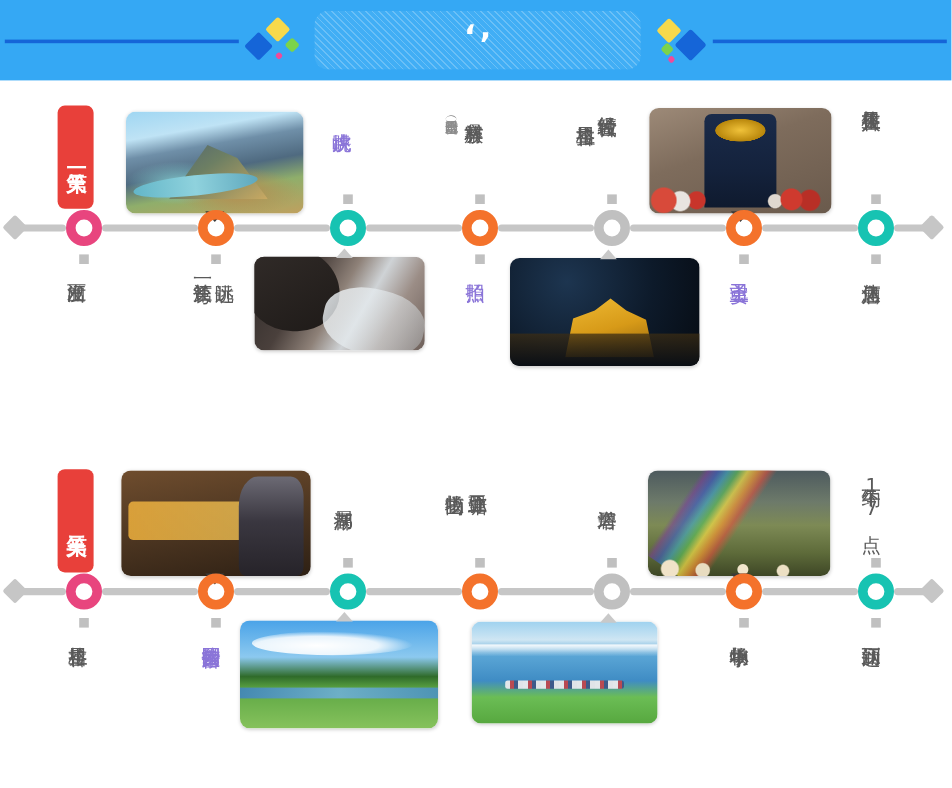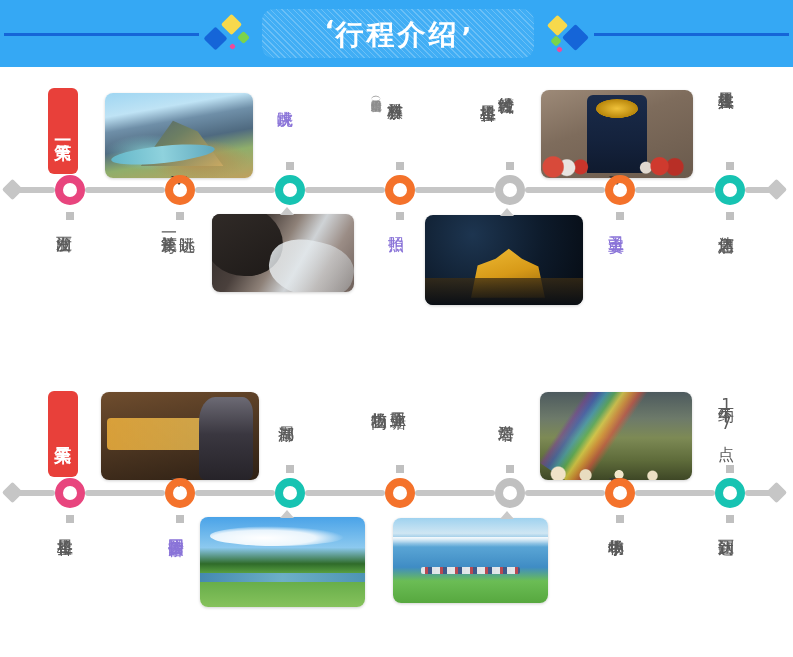--- a/index.html
+++ b/index.html
@@ -332,21 +332,20 @@
 
   <div class="deco" style="left:205px;top:14px;width:60px;height:40px;">
     <div class="dmd" style="left:2px;top:16px;width:17px;height:17px;background:#1565d8;"></div>
     <div class="dmd" style="left:19px;top:3px;width:15px;height:15px;background:#f7d94c;"></div>
     <div class="dmd" style="left:34px;top:19px;width:9px;height:9px;background:#7bd34a;"></div>
     <div class="dmd" style="left:25px;top:30px;width:5px;height:5px;background:#f04a9a;"></div>
   </div>
 
   <div class="title-pill">
     <span class="quote open">‘</span>
-    <span class="title-text">行程介绍</span>
     <span class="quote close">’</span>
   </div>
 
   <div class="deco" style="left:548px;top:14px;width:60px;height:40px;">
     <div class="dmd" style="left:2px;top:4px;width:15px;height:15px;background:#f7d94c;"></div>
     <div class="dmd" style="left:18px;top:14px;width:19px;height:19px;background:#1565d8;"></div>
     <div class="dmd" style="left:4px;top:23px;width:8px;height:8px;background:#7bd34a;"></div>
     <div class="dmd" style="left:9px;top:33px;width:5px;height:5px;background:#f04a9a;"></div>
   </div>
 </div>

